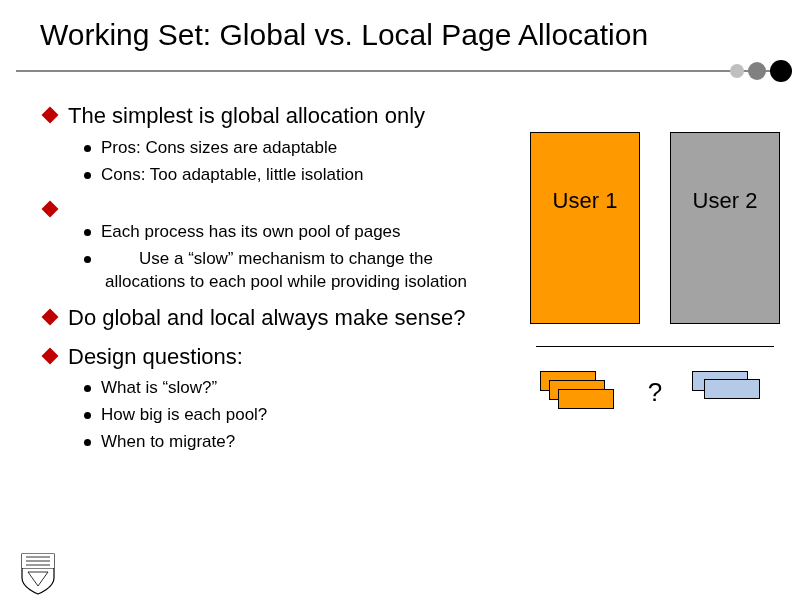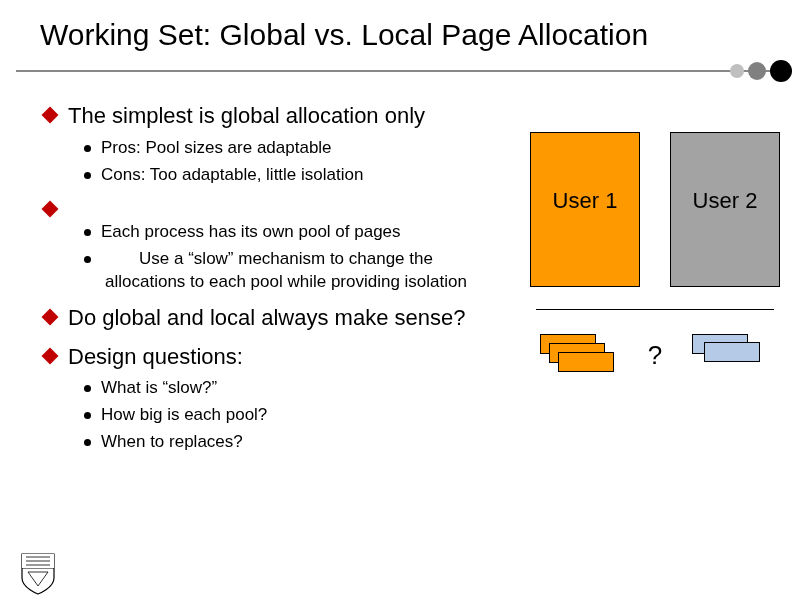--- a/index.html
+++ b/index.html
@@ -57,21 +57,21 @@
   .disc {
     width: 7px; height: 7px; border-radius: 50%;
     background: #000;
     margin: 8px 10px 0 0;
     flex: 0 0 7px;
   }
   .sub-text { font-size: 17px; color: #000; line-height: 1.35; max-width: 370px; }
 
   .boxes { display: flex; gap: 30px; justify-content: center; margin-top: 30px; }
   .box {
-    width: 110px; height: 155px;
+    width: 110px; height: 192px;
     border: 1.5px solid #000;
     display: flex; align-items: flex-start; justify-content: center;
     padding-top: 55px;
     font-size: 22px;
   }
   .box.orange { background: #ff9900; }
   .box.blue { background: #a3a3a3; }
 
   .sep-line {
     border-top: 1.5px solid #000;
@@ -130,21 +130,21 @@
       <ul class="top">
 
         <li>
           <div class="li-row">
             <div class="diamond"></div>
             <div class="li-text">The simplest is global allocation only</div>
           </div>
           <ul class="sub">
             <li>
                 <div class="disc"></div>
-                <div class="sub-text">Pros: Pool sizes are adaptable</div>
+                <div class="sub-text">Pros: Cons sizes are adaptable</div>
               </li>
             <li>
                 <div class="disc"></div>
                 <div class="sub-text">Cons: Too adaptable, little isolation</div>
               </li>
           </ul>
         </li>
 
         <li>
           <div class="li-row">
@@ -178,21 +178,21 @@
             <li>
                 <div class="disc"></div>
                 <div class="sub-text">What is “slow?”</div>
               </li>
             <li>
                 <div class="disc"></div>
                 <div class="sub-text">How big is each pool?</div>
               </li>
             <li>
                 <div class="disc"></div>
-                <div class="sub-text">When to replaces?</div>
+                <div class="sub-text">When to migrate?</div>
               </li>
           </ul>
         </li>
 
       </ul>
     </div>
 
     <div class="right">
       <div class="boxes">
         <div class="box orange">

